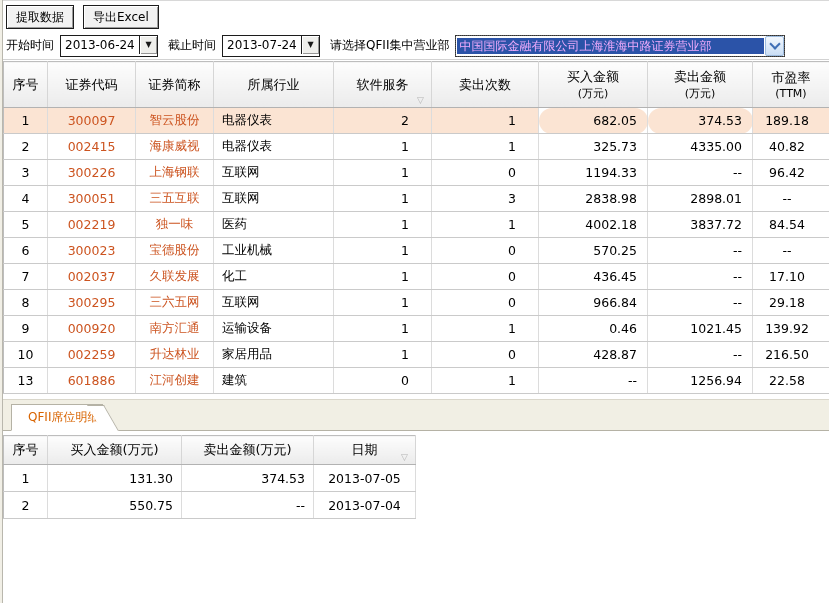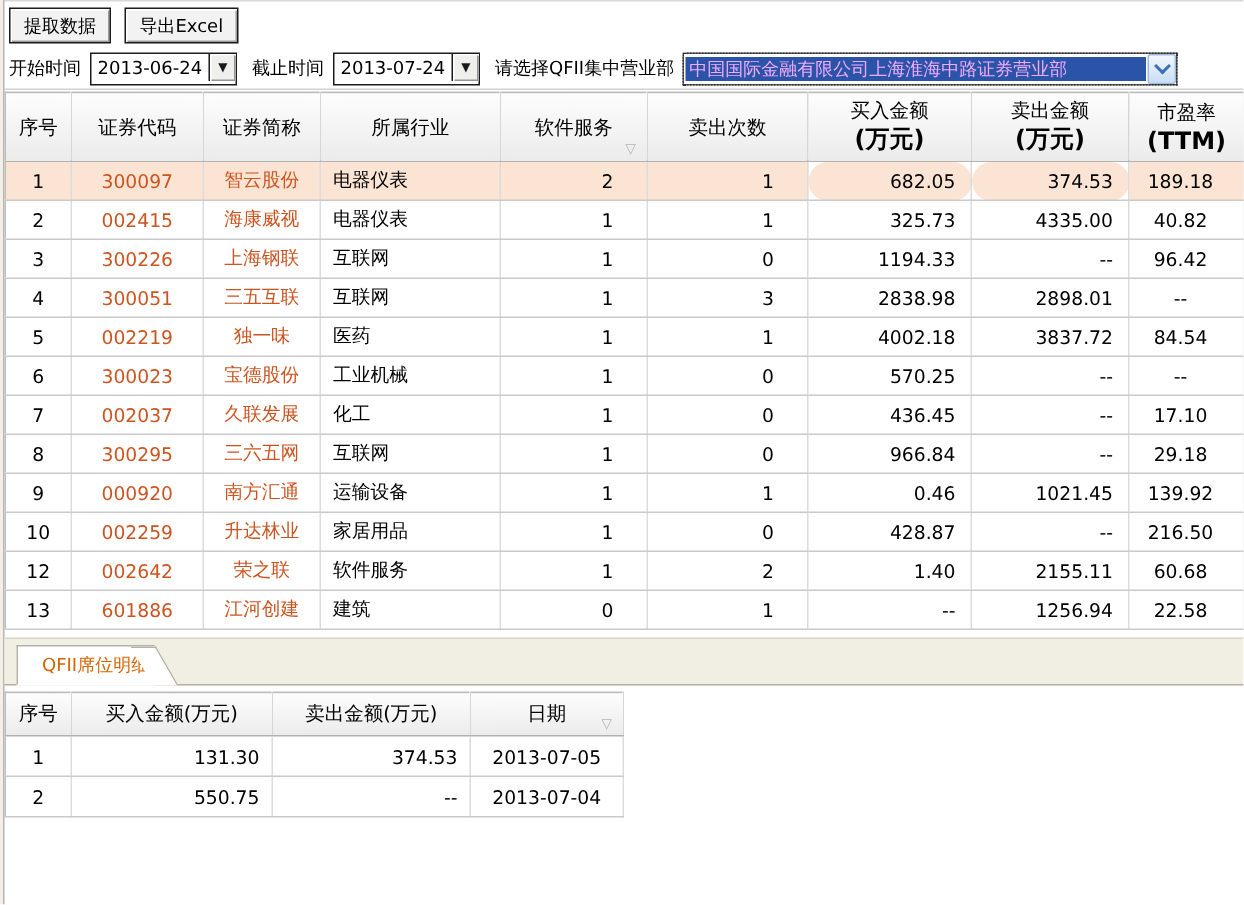--- a/index.html
+++ b/index.html
@@ -42,21 +42,21 @@
   .chev{width:6px;height:6px;border-right:2px solid #3f6fb5;border-bottom:2px solid #3f6fb5;transform:rotate(45deg);margin-top:-3px;}
 
   
   table{border-collapse:collapse;table-layout:fixed;}
   .main-table{width:826px;border:1px solid #bdbdbd;}
   .main-table th{
     height:45px;font-weight:normal;font-size:13px;text-align:center;
     background:linear-gradient(#fdfdfd,#ebebeb);
     border-right:1px solid #d6d6d6;border-bottom:1px solid #b2b2b2;position:relative;padding:0;
   }
-  .main-table th .sub{display:block;font-size:16px;font-weight:bold;}
+  .main-table th .sub{display:block;font-size:11px;}
   .main-table td{height:25px;padding:0;border-right:1px solid #dcdcdc;border-bottom:1px solid #cacaca;font-size:12.5px;}
   tr.hl td{background:var(--row-highlight,#fbe4d3);}
   .c-idx{text-align:center;}
   .c-code{text-align:center;color:var(--accent,#cc5420);}
   .c-name{text-align:center;color:var(--accent,#cc5420);}
   .c-ind{text-align:left;padding-left:8px !important;}
   .c-cnt{text-align:right;padding-right:22px !important;}
   .c-amt{text-align:right;padding-right:10px !important;border-radius:13px;}
   .c-pe{text-align:center;padding-right:8px !important;}
   .c-date{text-align:center;}
@@ -250,31 +250,20 @@
           <td class="c-code">002259</td>
           <td class="c-name">升达林业</td>
           <td class="c-ind">家居用品</td>
           <td class="c-cnt">1</td>
           <td class="c-cnt">0</td>
           <td class="c-amt">428.87</td>
           <td class="c-amt">--</td>
           <td class="c-pe">216.50</td>
         </tr>
         <tr>
-          <td class="c-idx">12</td>
-          <td class="c-code">002642</td>
-          <td class="c-name">荣之联</td>
-          <td class="c-ind">软件服务</td>
-          <td class="c-cnt">1</td>
-          <td class="c-cnt">2</td>
-          <td class="c-amt">1.40</td>
-          <td class="c-amt">2155.11</td>
-          <td class="c-pe">60.68</td>
-        </tr>
-        <tr>
           <td class="c-idx">13</td>
           <td class="c-code">601886</td>
           <td class="c-name">江河创建</td>
           <td class="c-ind">建筑</td>
           <td class="c-cnt">0</td>
           <td class="c-cnt">1</td>
           <td class="c-amt">--</td>
           <td class="c-amt">1256.94</td>
           <td class="c-pe">22.58</td>
         </tr>

